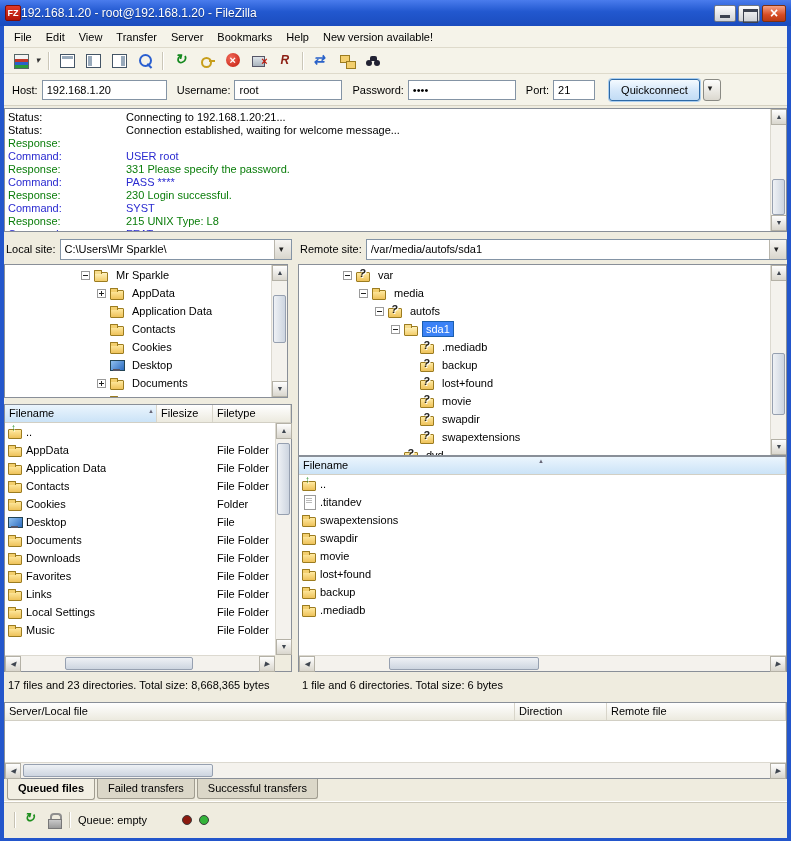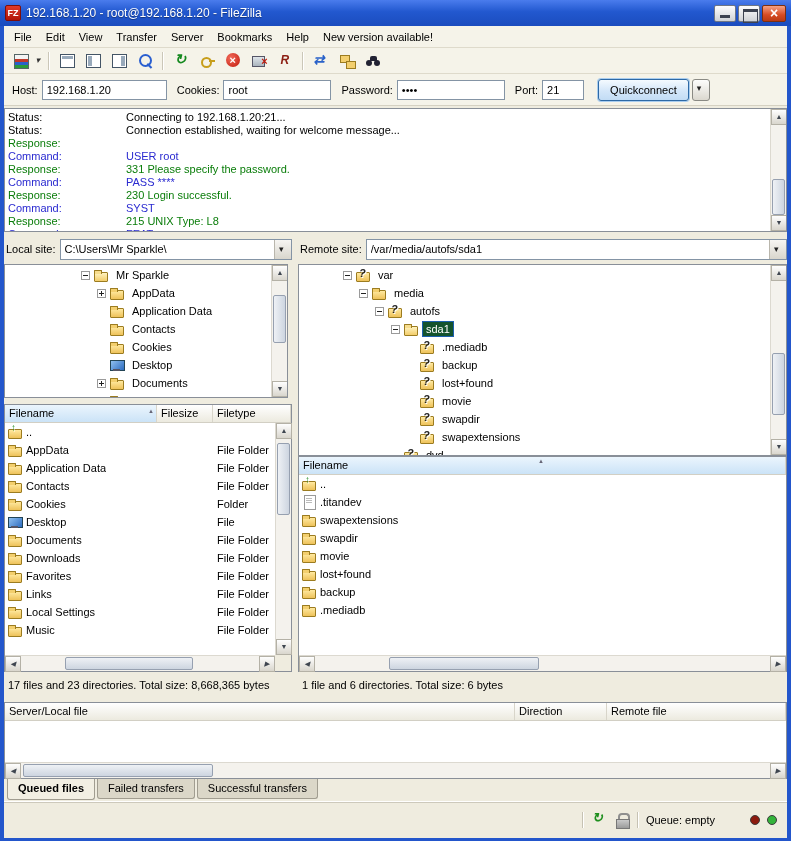--- a/index.html
+++ b/index.html
@@ -1,21 +1,21 @@
 <!DOCTYPE html>
 <html><head>
 <meta charset="utf-8">
 <style>
 *{margin:0;padding:0;box-sizing:border-box}
 body{font-family:"Liberation Sans",sans-serif;font-size:11px;color:#000;background:#888}
 .window{position:relative;width:791px;height:841px;background:#2356cb;overflow:hidden}
 
 
 .titlebar{position:absolute;left:0;top:0;width:100%;height:26px;display:flex;align-items:center;padding:0 5px;background:linear-gradient(180deg,#4a7ced,#2258cf 45%,#1b4cbe)}
-.app-icon{width:16px;height:16px;flex:0 0 16px;background:linear-gradient(180deg,#e03a2a,#b01408);border:1px solid #7d0d0a;border-radius:2px;color:#fff;font-weight:bold;font-size:9px;line-height:14px;text-align:center;margin-right:5px}
+.app-icon{width:16px;height:16px;flex:0 0 16px;background:linear-gradient(180deg,#e03a2a,#b01408);border:1px solid #7d0d0a;border-radius:2px;color:#fff;font-weight:bold;font-size:9px;line-height:14px;text-align:center;}
 .title{flex:1;color:#fff;font-size:12px;white-space:nowrap;overflow:hidden;text-shadow:0 1px 1px rgba(0,0,0,.4)}
 .winbtns{display:flex;gap:2px}
 .wbtn{position:relative;width:22px;height:17px;border:1px solid #6f7684;border-radius:2px;background:linear-gradient(180deg,#fefefe,#cfd2d6)}
 .wbtn.close{width:24px;background:linear-gradient(180deg,#f4a083,#d64a22 60%,#b93a14);border-color:#7c2f10}
 .wbtn.min::before{content:'';position:absolute;left:5px;bottom:3px;width:10px;height:3px;background:#3c4250}
 .wbtn.max::before{content:'';position:absolute;left:4px;top:3px;width:13px;height:10px;border:1px solid #3c4250;border-top-width:3px}
 .wbtn.close::before{content:'\00d7';position:absolute;left:0;right:0;top:-1px;text-align:center;color:#fff;font-size:14px;font-weight:bold;line-height:17px}
 
 .content{position:absolute;left:4px;top:26px;width:783px;height:805px;background:#efecdf}
 
@@ -80,21 +80,21 @@
 .local-tree-pane{left:0;top:238px;width:284px;height:134px;overflow:hidden}
 .remote-tree-pane{left:294px;top:238px;width:489px;height:192px;overflow:hidden}
 .tree-rows{position:absolute;inset:1px 16px 0 0;overflow:hidden}
 .tree-row{display:flex;align-items:center;height:18px;white-space:nowrap}
 .expand{flex:0 0 9px;width:9px;height:9px;margin-right:3px;position:relative;background:#fff;border:1px solid #9a9a9a}
 .expand.ex-none{visibility:hidden}
 .ex-plus::before,.ex-minus::before{content:'';position:absolute;left:1px;top:3px;width:5px;height:1px;background:#222}
 .ex-plus::after{content:'';position:absolute;left:3px;top:1px;width:1px;height:5px;background:#222}
 .mini-icon{flex:0 0 16px;width:16px;height:16px;position:relative;margin-right:3px}
 .tree-label{padding:1px 3px;border:1px solid transparent}
-.tree-label.selected{background:#14532d;color:#fff;border-color:#1c5fae}
+.tree-label.selected{background:#3b82f6;color:#fff;border-color:#1c5fae}
 
 
 .ic-folder::before,.ic-folder-open::before,.ic-qfolder::before,.ic-folder-up::before{content:'';position:absolute;left:1px;top:5px;width:12px;height:8px;background:linear-gradient(180deg,#ffe9a0,#eec25a);border:1px solid #9c7c20;border-radius:1px}
 .ic-folder::after{content:'';position:absolute;left:1px;top:3px;width:6px;height:3px;background:#f3cf6e;border:1px solid #9c7c20;border-bottom:none;border-radius:1px 1px 0 0}
 .ic-folder-open::before{background:linear-gradient(180deg,#fff3c0,#f3cd6a)}
 .ic-folder-open::after{content:'';position:absolute;left:1px;top:3px;width:6px;height:3px;background:#f7dd8e;border:1px solid #9c7c20;border-bottom:none;border-radius:1px 1px 0 0}
 .ic-qfolder::after{content:'?';position:absolute;left:4px;top:0;font-size:11px;font-weight:bold;color:#222;text-shadow:1px 1px 0 #fff}
 .ic-folder-up::after{content:'\2191';position:absolute;left:4px;top:-2px;font-size:10px;font-weight:bold;color:#1b8a1b;text-shadow:1px 1px 0 #fff}
 .ic-file::before{content:'';position:absolute;left:3px;top:1px;width:10px;height:13px;background:#fff;border:1px solid #999}
 .ic-file::after{content:'';position:absolute;left:5px;top:4px;width:6px;height:1px;background:#bbb;box-shadow:0 2px 0 #bbb,0 4px 0 #bbb}
@@ -131,21 +131,21 @@
 .queue-pane{left:0;top:676px;width:783px;height:77px}
 .qcol-1{flex:0 0 510px}
 .qcol-2{flex:0 0 92px}
 .qcol-3{flex:1}
 .queue-body{position:absolute;inset:18px 0 17px 0;background:#fff}
 
 .tabs{position:absolute;left:0;top:753px;width:783px;height:22px;display:flex;gap:2px;padding-left:3px}
 .tab{height:20px;padding:3px 10px 0;background:#dbd7c8;border:1px solid #a19d90;border-top:none;border-radius:0 0 3px 3px;white-space:nowrap}
 .tab.active{background:#f2efe3;font-weight:bold;height:21px}
 
-.statusbar{position:absolute;left:0;top:775px;width:783px;height:30px;background:#efecdf;border-top:1px solid #fff;box-shadow:inset 0 1px 0 #cdc9bb;display:flex;align-items:center;justify-content:flex-end;padding:18px 10px;gap:7px}
+.statusbar{position:absolute;left:0;top:775px;width:783px;height:30px;background:#efecdf;border-top:1px solid #fff;box-shadow:inset 0 1px 0 #cdc9bb;display:flex;align-items:center;justify-content:flex-start;padding:18px 10px;gap:7px}
 .sbar-sep{width:0;height:16px;border-left:1px solid #c6c2b3;border-right:1px solid #fff}
 .status-ico{position:relative;width:16px;height:16px}
 .ico-speed::before{content:'\21bb';position:absolute;left:1px;top:-2px;font-size:13px;font-weight:bold;color:#1f8f1f}
 .ico-lock::before{content:'';position:absolute;left:4px;top:1px;width:8px;height:7px;border:2px solid #8f8f8f;border-bottom:none;border-radius:4px 4px 0 0}
 .ico-lock::after{content:'';position:absolute;left:2px;top:7px;width:12px;height:8px;background:linear-gradient(180deg,#c9c9c9,#9b9b9b);border:1px solid #777}
 .queue-text{margin-right:28px}
 .led{width:10px;height:10px;border-radius:50%;border:1px solid #3c3c3c}
 .led-red{background:#8c1a0e}
 .led-green{background:#34b43a}
 
@@ -239,21 +239,21 @@
           <i class="tbico t-sync-browse"></i>
         </div>
       <div class="tb">
           <i class="tbico t-find"></i>
         </div>
     </div>
 
     <div class="quickbar">
       <span class="qc-label first">Host:</span>
       <input class="qc-input w-host" value="192.168.1.20" style="">
-      <span class="qc-label">Cookies:</span>
+      <span class="qc-label">Username:</span>
       <input class="qc-input w-user" value="root" style="">
       <span class="qc-label">Password:</span>
       <input class="qc-input w-pass" value="••••" style="">
       <span class="qc-label">Port:</span>
       <input class="qc-input w-port" value="21" style="">
       <button class="qc-btn">Quickconnect</button>
       <span class="qc-drop"></span>
     </div>
 
     <div class="pane log-pane">

